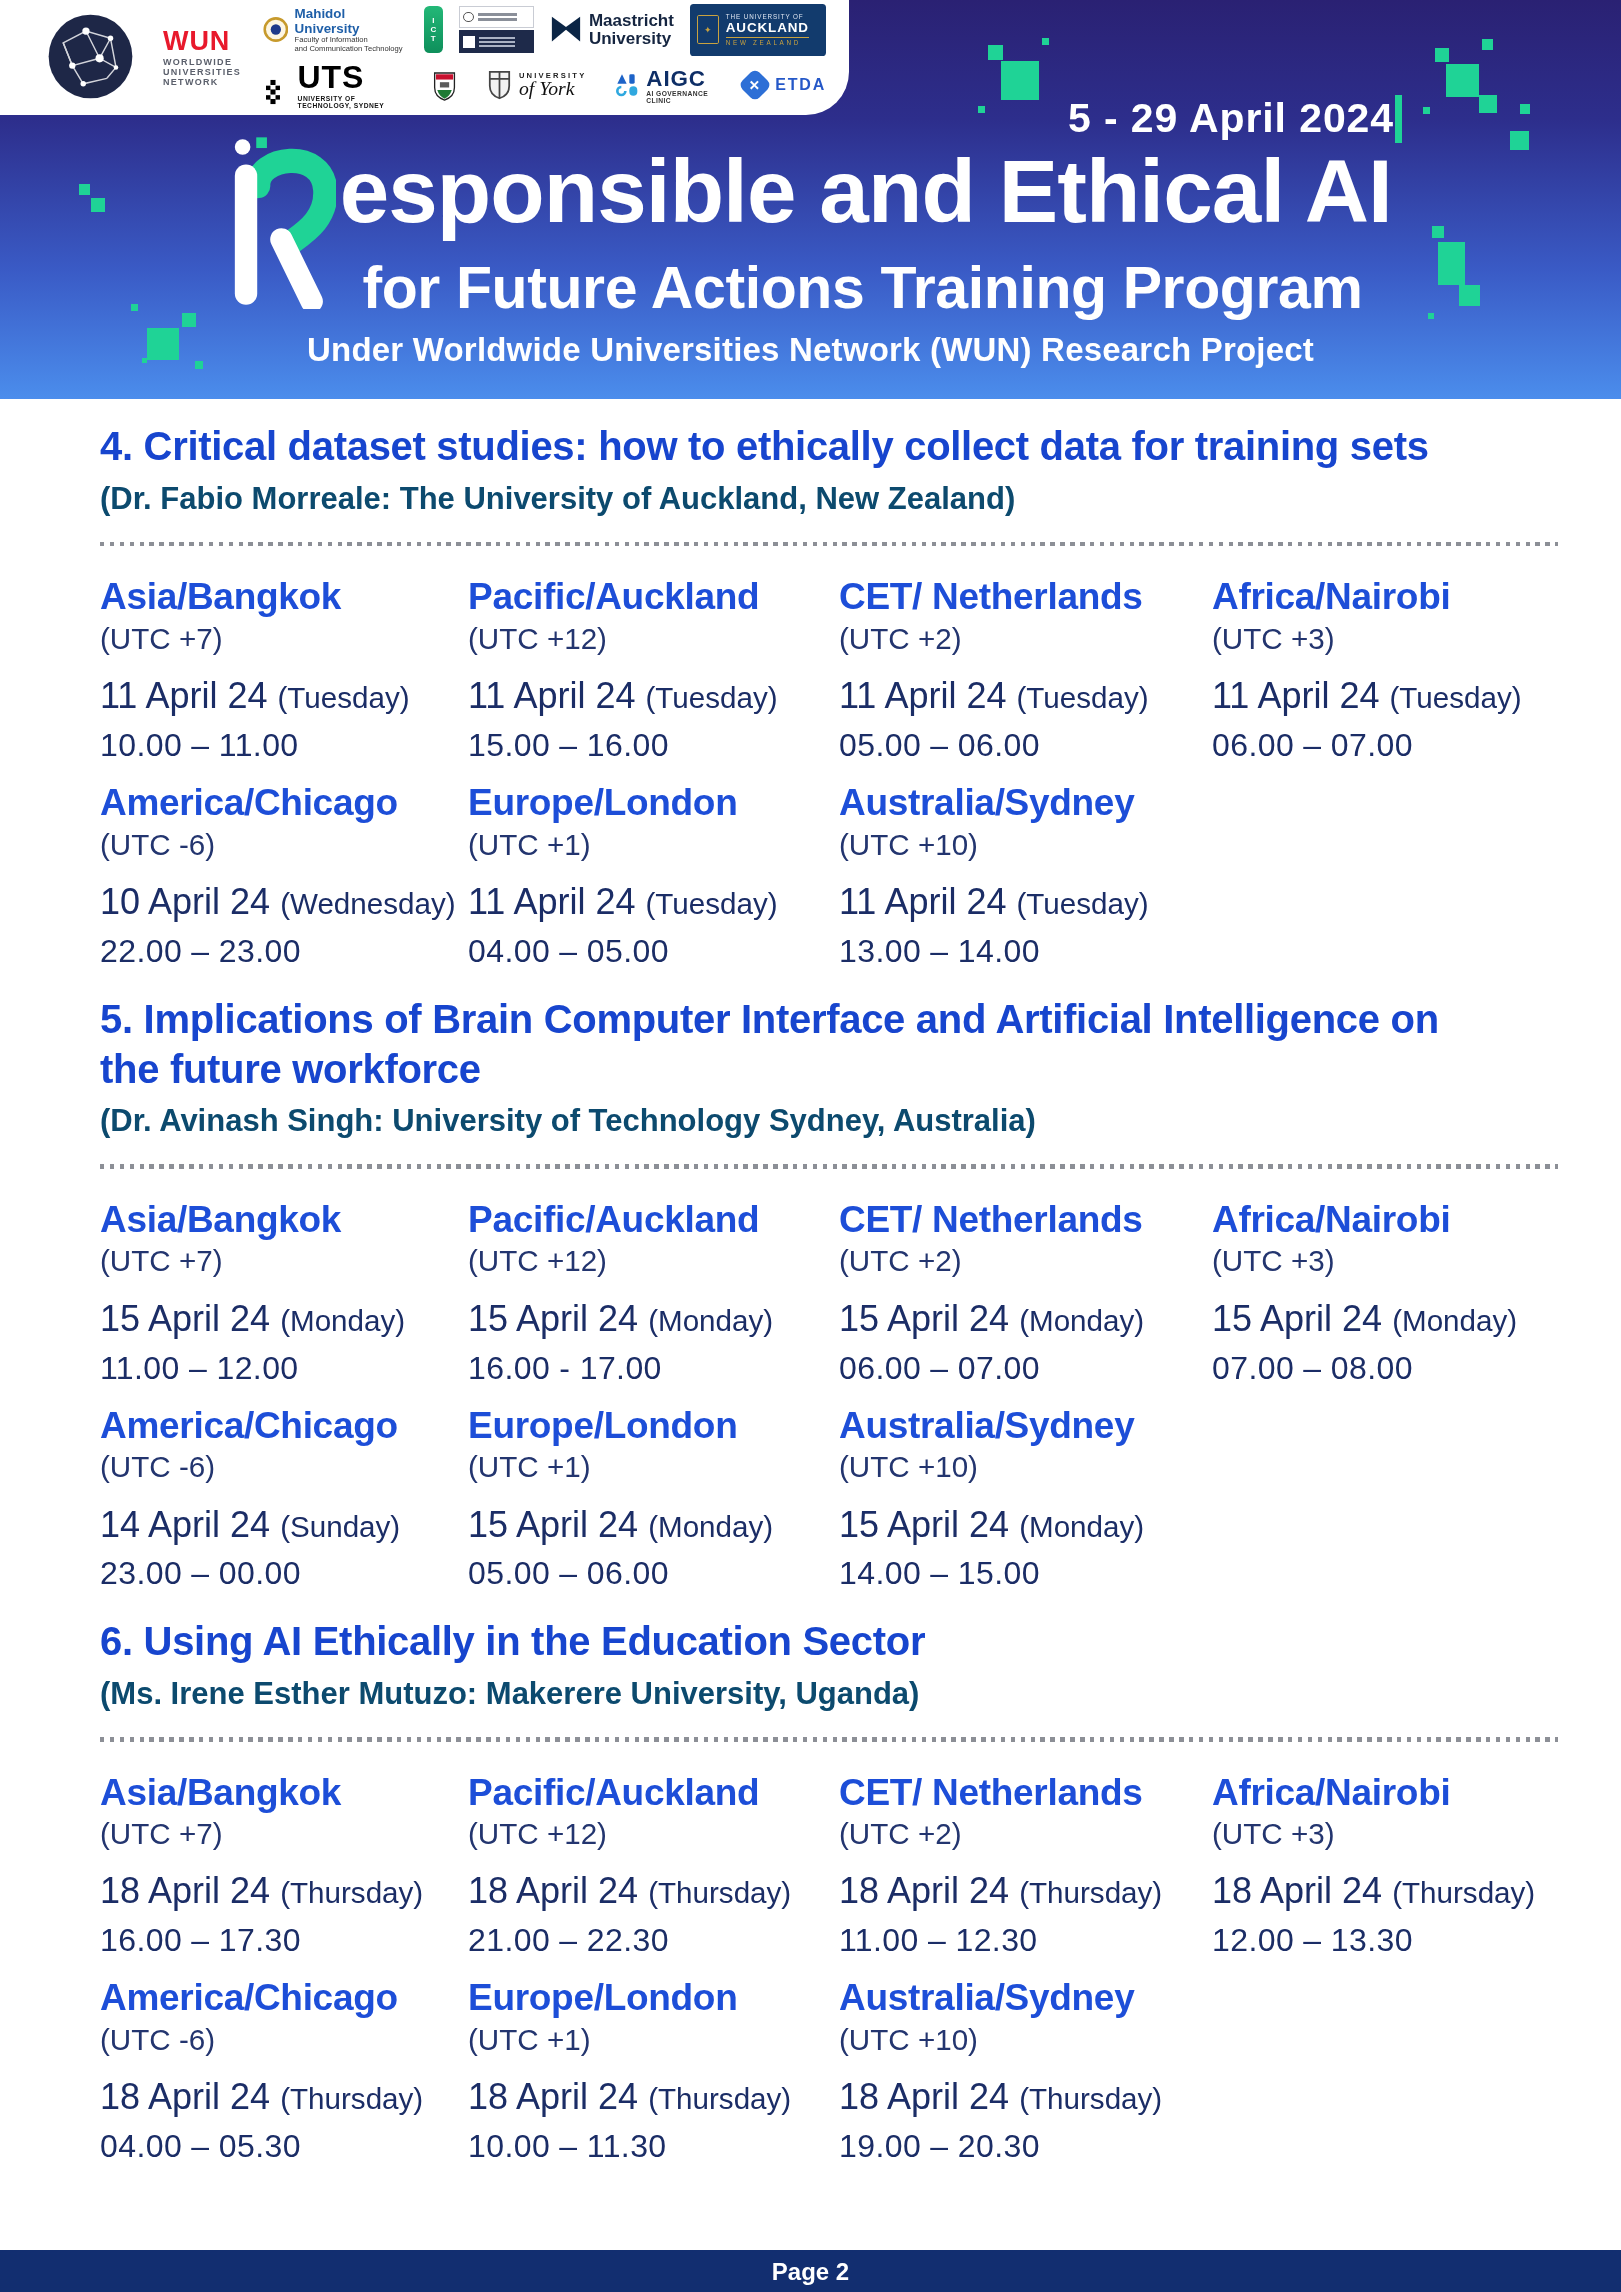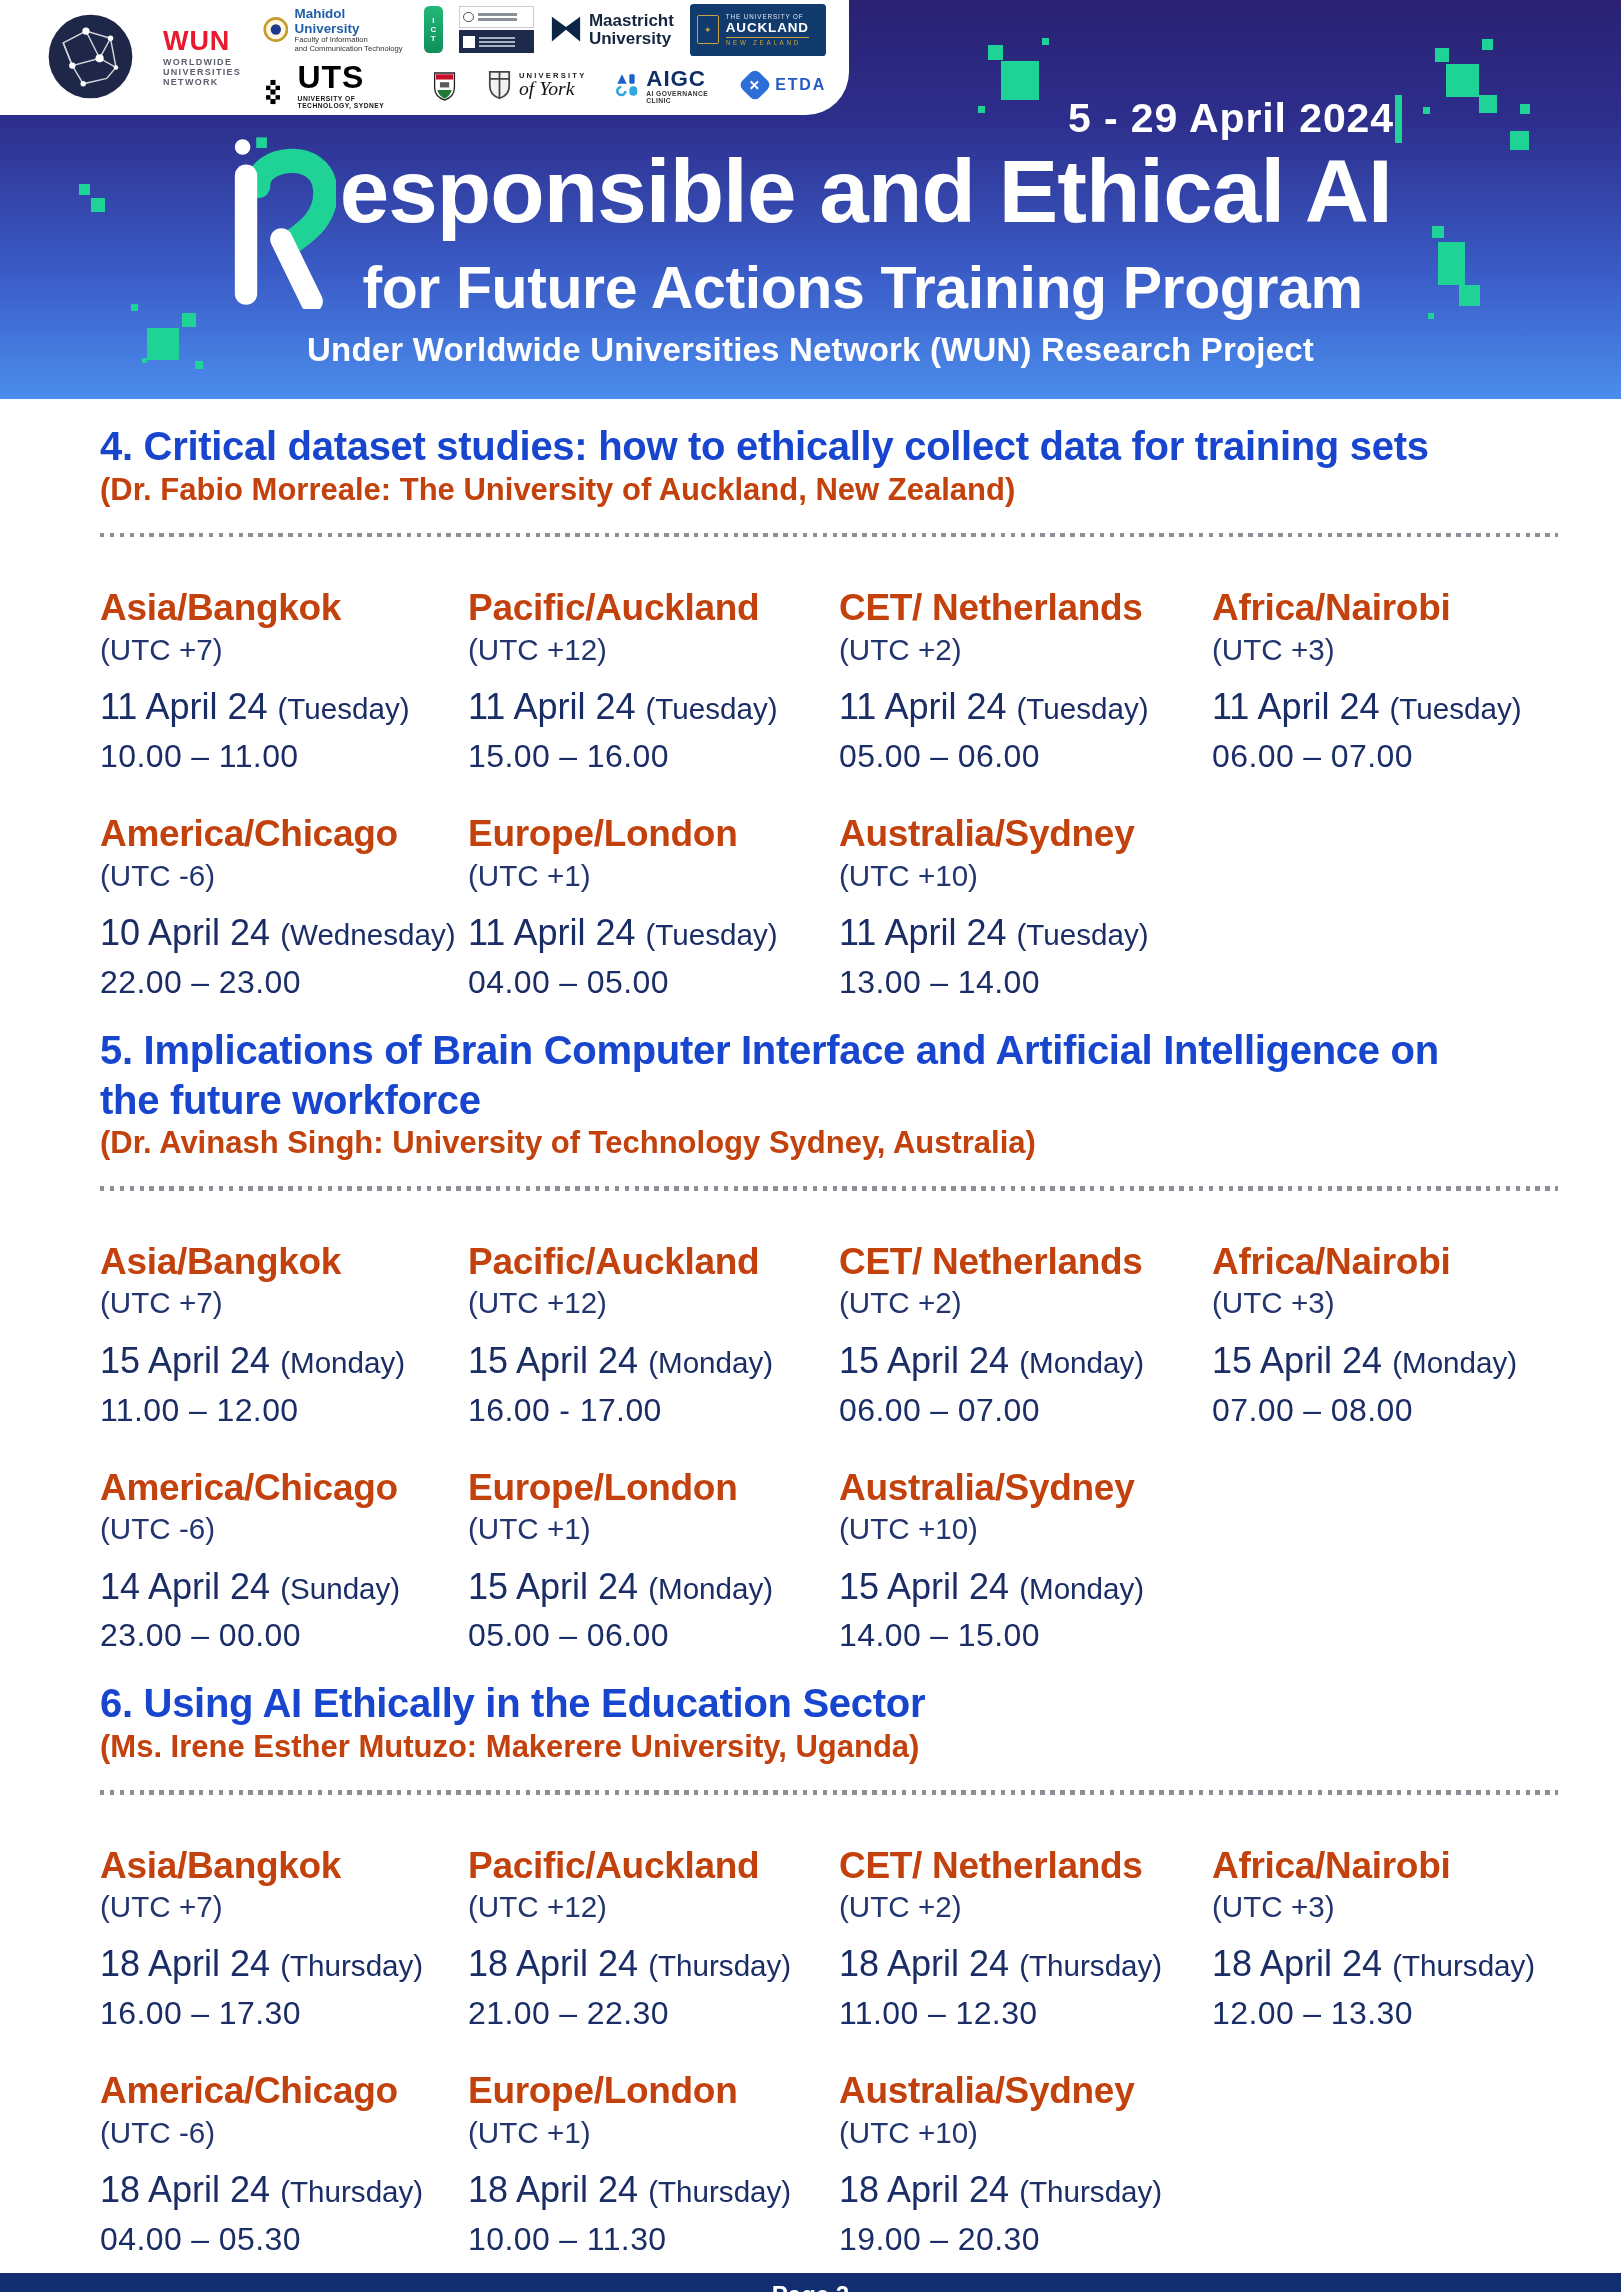--- a/index.html
+++ b/index.html
@@ -97,28 +97,28 @@
     color:#ffffff; font-size:33px; font-weight:700; letter-spacing:0.2px; white-space:nowrap;
   }
 
   
   main { padding:18px 63px 15px 100px; flex:1 1 auto; }
   .session { margin-top:25px; }
   .session:first-child { margin-top:5.4px; }
   .session-title {
     color:#1745CE; font-size:40px; font-weight:800; line-height:1.24; letter-spacing:-0.3px; max-width:1397px;
   }
-  .presenter { color:#c2410c; font-size:31px; font-weight:700; }
+  .presenter { color:#0c4a6e; font-size:31px; font-weight:700; margin-top:9px; }
   .dotted {
     margin-top:25px; height:4.5px;
     background:repeating-linear-gradient(90deg,#8C8F96 0 4.5px, transparent 4.5px 9.9px);
   }
   .tz-grid { display:grid; grid-template-columns:368px 371px 373px 1fr; margin-top:30px; }
   .tz-grid.cols3 { grid-template-columns:368px 371px 1fr; margin-top:18px; }
-  .tz-city { color:#c2410c; font-size:37px; font-weight:800; letter-spacing:-0.3px; line-height:1.15;margin-top:20px; }
+  .tz-city { color:#1d4ed8; font-size:37px; font-weight:800; letter-spacing:-0.3px; line-height:1.15; }
   .tz-utc  { color:#23356F; font-size:29.6px; font-weight:400; margin-top:2.7px; }
   .tz-date { color:#1B2D66; font-size:36px; font-weight:400; margin-top:19.7px; white-space:nowrap; }
   .tz-date .tz-day { font-size:29.6px; }
   .tz-time { color:#1B2D66; font-size:32px; font-weight:400; margin-top:9.9px; letter-spacing:0.4px; }
 
   
   .footer {
     margin-top:auto; flex:0 0 43px; background:#122E70;
     display:flex; align-items:center; justify-content:center;
     color:#ffffff; font-size:24px; font-weight:600;

